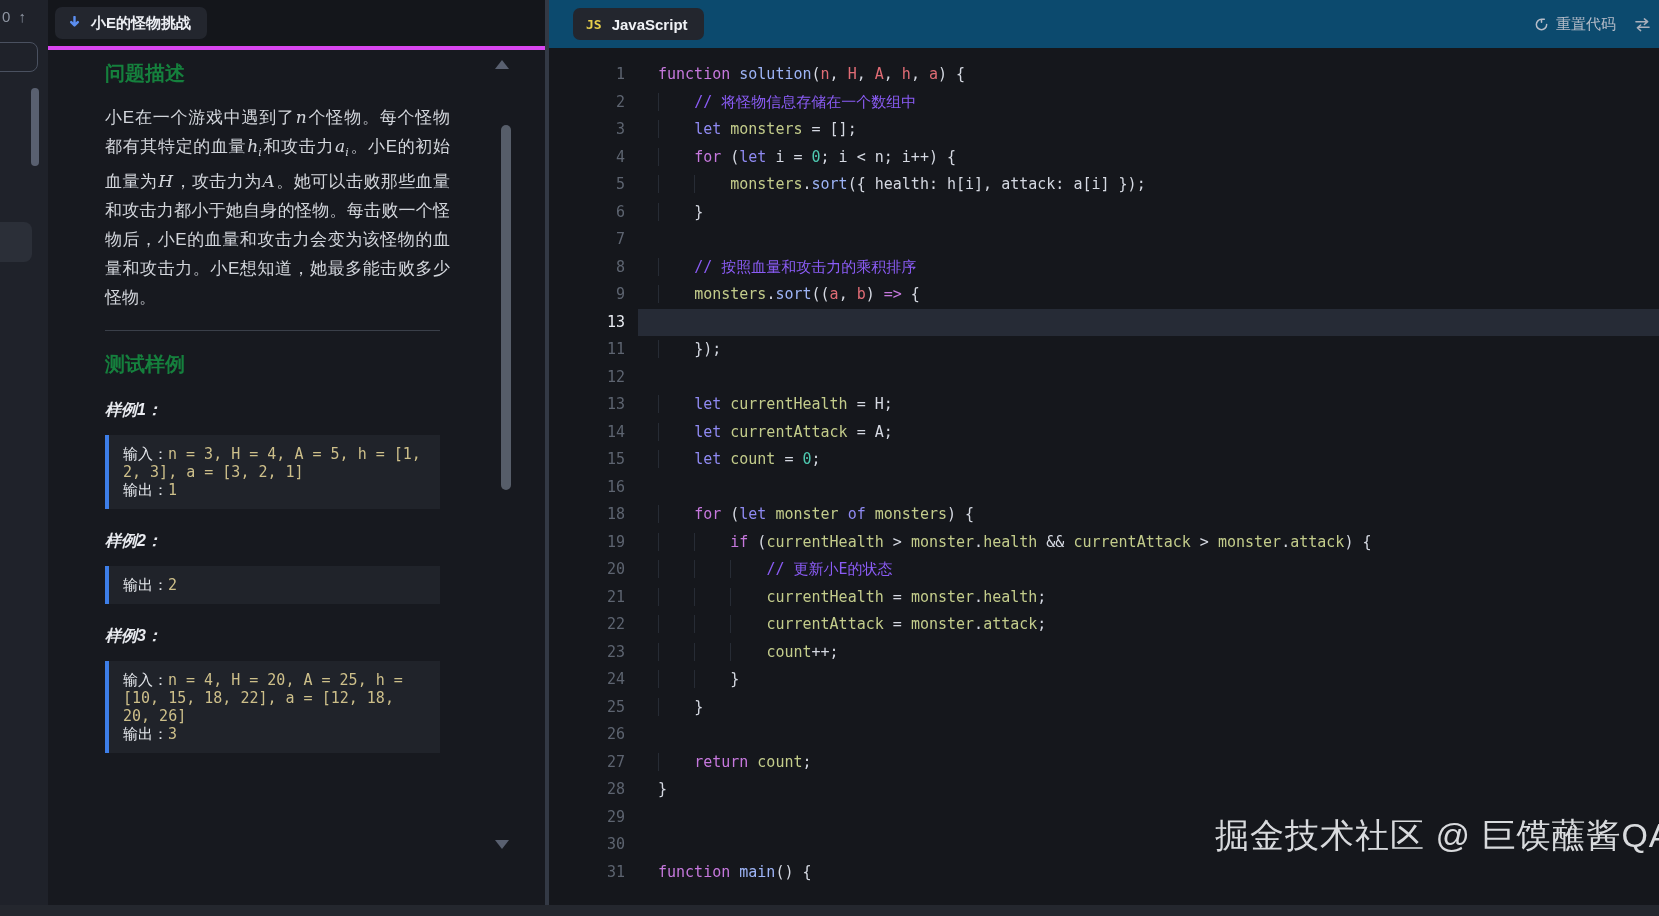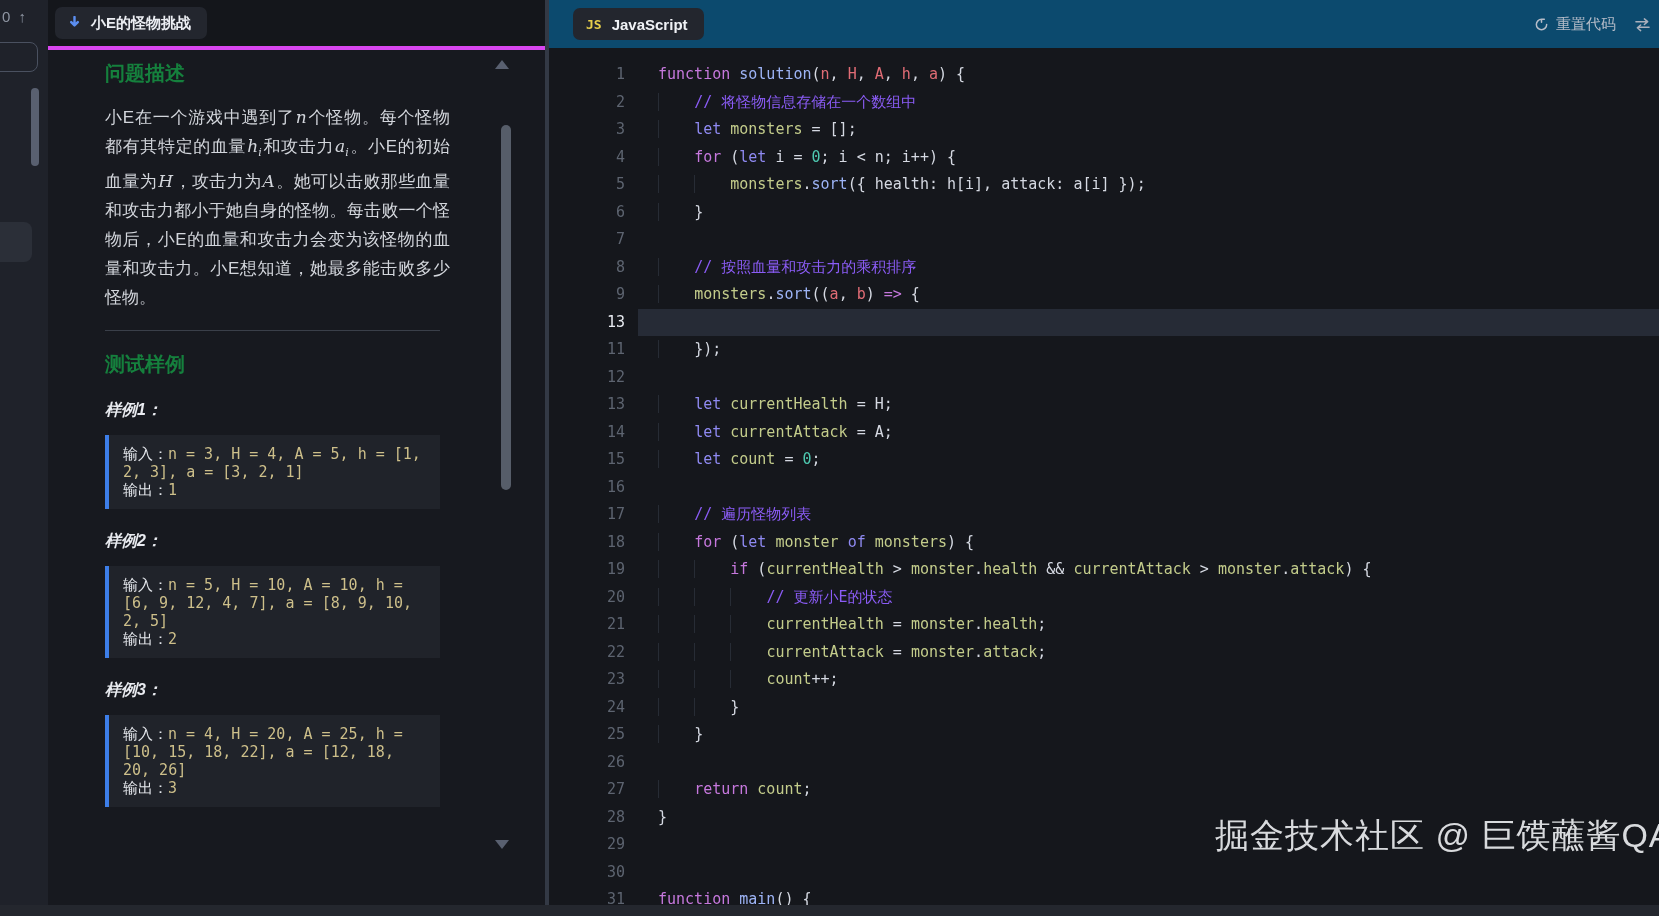--- a/index.html
+++ b/index.html
@@ -100,21 +100,20 @@
       <hr class="divider">
       <div class="section-h">测试样例</div>
       <div>
           <div class="sample-h">样例1：</div>
           <div class="sample-box">
             <div class="sample-line"><span class="slabel">输入：</span><span class="sval">n = 3, H = 4, A = 5, h = [1, 2, 3], a = [3, 2, 1]</span></div>
             <div class="sample-line"><span class="slabel">输出：</span><span class="sval">1</span></div>
           </div>
           <div class="sample-h">样例2：</div>
           <div class="sample-box">
-            <div class="sample-line"><span class="slabel">输入：</span><span class="sval">n = 5, H = 10, A = 10, h = [6, 9, 12, 4, 7], a = [8, 9, 10, 2, 5]</span></div>
             <div class="sample-line"><span class="slabel">输出：</span><span class="sval">2</span></div>
           </div>
           <div class="sample-h">样例3：</div>
           <div class="sample-box">
             <div class="sample-line"><span class="slabel">输入：</span><span class="sval">n = 4, H = 20, A = 25, h = [10, 15, 18, 22], a = [12, 18, 20, 26]</span></div>
             <div class="sample-line"><span class="slabel">输出：</span><span class="sval">3</span></div>
           </div>
         </div>
     </div>
 
@@ -206,24 +205,20 @@
           </div>
           <div class="code-line">
             <span class="ln">15</span>
             <span class="lc"><span class="ind">    </span><span class="tk-l">let</span><span class="tk-w"> </span><span class="tk-v">count</span><span class="tk-w"> = </span><span class="tk-n">0</span><span class="tk-w">;</span></span>
           </div>
           <div class="code-line">
             <span class="ln">16</span>
             <span class="lc"></span>
           </div>
           <div class="code-line">
-            <span class="ln">17</span>
-            <span class="lc"><span class="ind">    </span><span class="tk-c">// 遍历怪物列表</span></span>
-          </div>
-          <div class="code-line">
             <span class="ln">18</span>
             <span class="lc"><span class="ind">    </span><span class="tk-k">for</span><span class="tk-w"> (</span><span class="tk-l">let</span><span class="tk-w"> </span><span class="tk-v">monster</span><span class="tk-w"> </span><span class="tk-l">of</span><span class="tk-w"> </span><span class="tk-v">monsters</span><span class="tk-w">) {</span></span>
           </div>
           <div class="code-line">
             <span class="ln">19</span>
             <span class="lc"><span class="ind">        </span><span class="tk-k">if</span><span class="tk-w"> (</span><span class="tk-v">currentHealth</span><span class="tk-w"> &gt; </span><span class="tk-v">monster</span><span class="tk-w">.</span><span class="tk-v">health</span><span class="tk-w"> &amp;&amp; </span><span class="tk-v">currentAttack</span><span class="tk-w"> &gt; </span><span class="tk-v">monster</span><span class="tk-w">.</span><span class="tk-v">attack</span><span class="tk-w">) {</span></span>
           </div>
           <div class="code-line">
             <span class="ln">20</span>
             <span class="lc"><span class="ind">            </span><span class="tk-c">// 更新小E的状态</span></span>

